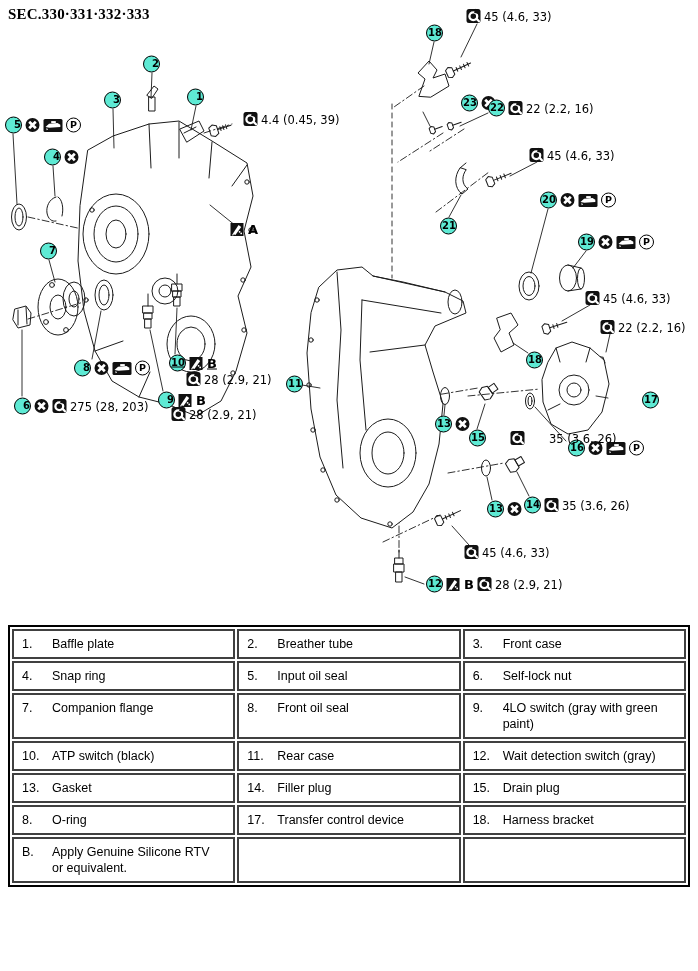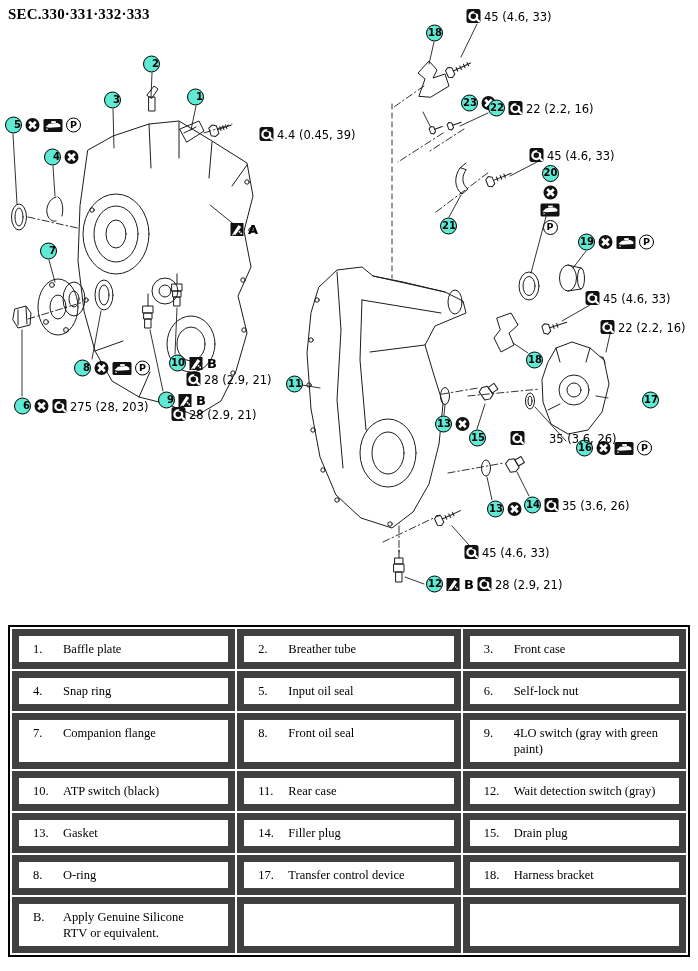--- a/index.html
+++ b/index.html
@@ -12,22 +12,22 @@
   .anno{position:absolute;display:flex;align-items:center;gap:3px;transform:translateY(-50%);white-space:nowrap}
   .co-num{display:inline-block;width:17px;height:17px;border:1.6px solid #000;border-radius:50%;background:#5eead4;
           font:bold 10px/13.5px "DejaVu Sans",sans-serif;text-align:right;flex:0 0 auto}
   .co-p{display:inline-block;width:15px;height:15px;border:1.6px solid #000;border-radius:50%;background:#fff;
         font:bold 9.5px/11.5px "DejaVu Sans",sans-serif;text-align:center;flex:0 0 auto}
   .co-letter{font:bold 13px "DejaVu Sans",sans-serif;padding-left:1px}
   .co-text{font:11.5px "DejaVu Sans",sans-serif}
   .co-ic{display:inline-flex;align-items:center;flex:0 0 auto}
   .parts-table{position:absolute;left:8px;top:625px;width:682px;border-collapse:separate;border-spacing:2px;
                border:2px solid #000;background:#fff;table-layout:fixed}
-  .parts-table td{border:7px solid #404040;vertical-align:top;padding:5px 14px;font-size:12.5px;line-height:16px;
-                  font-family:Liberation Serif, serif;height:30px}
+  .parts-table td{border:2px solid #404040;vertical-align:top;padding:5px 8px;font-size:12.5px;line-height:16px;
+                  font-family:Liberation Sans, sans-serif;height:30px}
   .cell-num{display:inline-block;width:30px;vertical-align:top}
   .cell-label{display:inline-block;width:calc(100% - 34px);vertical-align:top}
 </style>
 </head>
 <body>
 
 <div class="page">
 
   <div class="sec-title">SEC.330·331·332·333</div>
 
@@ -284,21 +284,21 @@
         <line x1="477" y1="24" x2="461" y2="57"></line>
         <line x1="537" y1="162" x2="510" y2="176"></line>
         <line x1="590" y1="305" x2="562" y2="321"></line>
         <line x1="610" y1="334" x2="606" y2="352"></line>
         <line x1="469" y1="545" x2="452" y2="526"></line>
       </g>
     </g>
   </svg>
 
   <div class="anno-layer">
-      <div class="anno" style="left: 243px; top: 134px; margin-left: 16px;">
+      <div class="anno" style="left: 243px; top: 119px;">
         <span class="co-ic">
           <svg width="15" height="15" viewBox="0 0 15 15">
             <rect x="0.5" y="0.5" width="14" height="14" rx="2.5" fill="#111"></rect>
             <circle cx="7.3" cy="7.7" r="3.9" fill="none" stroke="#fff" stroke-width="2.3"></circle>
             <rect x="8.6" y="0.8" width="4.6" height="4.2" fill="#111" transform="rotate(18 10.9 2.9)"></rect>
             <path d="M10.6 10.4 L13 12.8" stroke="#fff" stroke-width="2.2" stroke-linecap="round"></path>
           </svg>
         </span>
         <span class="co-text">4.4 (0.45, 39)</span>
       </div>
@@ -405,21 +405,21 @@
         <span class="co-ic">
           <svg width="15" height="15" viewBox="0 0 15 15">
             <rect x="0.5" y="0.5" width="14" height="14" rx="2.5" fill="#111"></rect>
             <circle cx="7.3" cy="7.7" r="3.9" fill="none" stroke="#fff" stroke-width="2.3"></circle>
             <rect x="8.6" y="0.8" width="4.6" height="4.2" fill="#111" transform="rotate(18 10.9 2.9)"></rect>
             <path d="M10.6 10.4 L13 12.8" stroke="#fff" stroke-width="2.2" stroke-linecap="round"></path>
           </svg>
         </span>
         <span class="co-text">28 (2.9, 21)</span>
       </div>
-      <div class="anno" style="left: 169px; top: 363px;">
+      <div class="anno" style="left: 169px; top: 363px; text-decoration: underline;">
         <span class="co-num">10</span>
         <span class="co-ic">
           <svg width="14" height="14" viewBox="0 0 14 14">
             <rect x="0.5" y="0.5" width="13" height="13" fill="#111"></rect>
             <polygon points="2.8,11.2 8.6,2.6 11.2,4.4 5.4,12.4" fill="#fff"></polygon>
             <polygon points="2.8,11.2 1.9,13.1 4.3,12.5" fill="#fff"></polygon>
             <circle cx="9.6" cy="9.3" r="0.9" fill="#fff"></circle>
             <circle cx="11.2" cy="10.9" r="0.9" fill="#fff"></circle>
           </svg>
         </span>
@@ -482,21 +482,21 @@
             <circle cx="7.3" cy="7.7" r="3.9" fill="none" stroke="#fff" stroke-width="2.3"></circle>
             <rect x="8.6" y="0.8" width="4.6" height="4.2" fill="#111" transform="rotate(18 10.9 2.9)"></rect>
             <path d="M10.6 10.4 L13 12.8" stroke="#fff" stroke-width="2.2" stroke-linecap="round"></path>
           </svg>
         </span>
         <span class="co-text">45 (4.6, 33)</span>
       </div>
       <div class="anno" style="left: 440px; top: 226px;">
         <span class="co-num">21</span>
       </div>
-      <div class="anno" style="left: 540px; top: 200px; flex-direction: column;">
+      <div class="anno" style="left: 540px; top: 200px;">
         <span class="co-num">20</span>
         <span class="co-ic">
           <svg width="15" height="15" viewBox="0 0 15 15">
             <circle cx="7.5" cy="7.5" r="7" fill="#111"></circle>
             <path d="M4.2 4.2 L10.8 10.8 M10.8 4.2 L4.2 10.8" stroke="#fff" stroke-width="2.7"></path>
           </svg>
         </span>
         <span class="co-ic">
           <svg width="20" height="14" viewBox="0 0 20 14">
             <rect x="0.5" y="0.5" width="19" height="13" rx="1.5" fill="#111"></rect>
@@ -546,21 +546,21 @@
           </svg>
         </span>
         <span class="co-text">22 (2.2, 16)</span>
       </div>
       <div class="anno" style="left: 526px; top: 360px;">
         <span class="co-num">18</span>
       </div>
       <div class="anno" style="left: 610px; top: 400px; padding-left: 32px;">
         <span class="co-num">17</span>
       </div>
-      <div class="anno" style="left: 568px; top: 448px; margin-left: 8px;">
+      <div class="anno" style="left: 568px; top: 448px;">
         <span class="co-num">16</span>
         <span class="co-ic">
           <svg width="15" height="15" viewBox="0 0 15 15">
             <circle cx="7.5" cy="7.5" r="7" fill="#111"></circle>
             <path d="M4.2 4.2 L10.8 10.8 M10.8 4.2 L4.2 10.8" stroke="#fff" stroke-width="2.7"></path>
           </svg>
         </span>
         <span class="co-ic">
           <svg width="20" height="14" viewBox="0 0 20 14">
             <rect x="0.5" y="0.5" width="19" height="13" rx="1.5" fill="#111"></rect>

